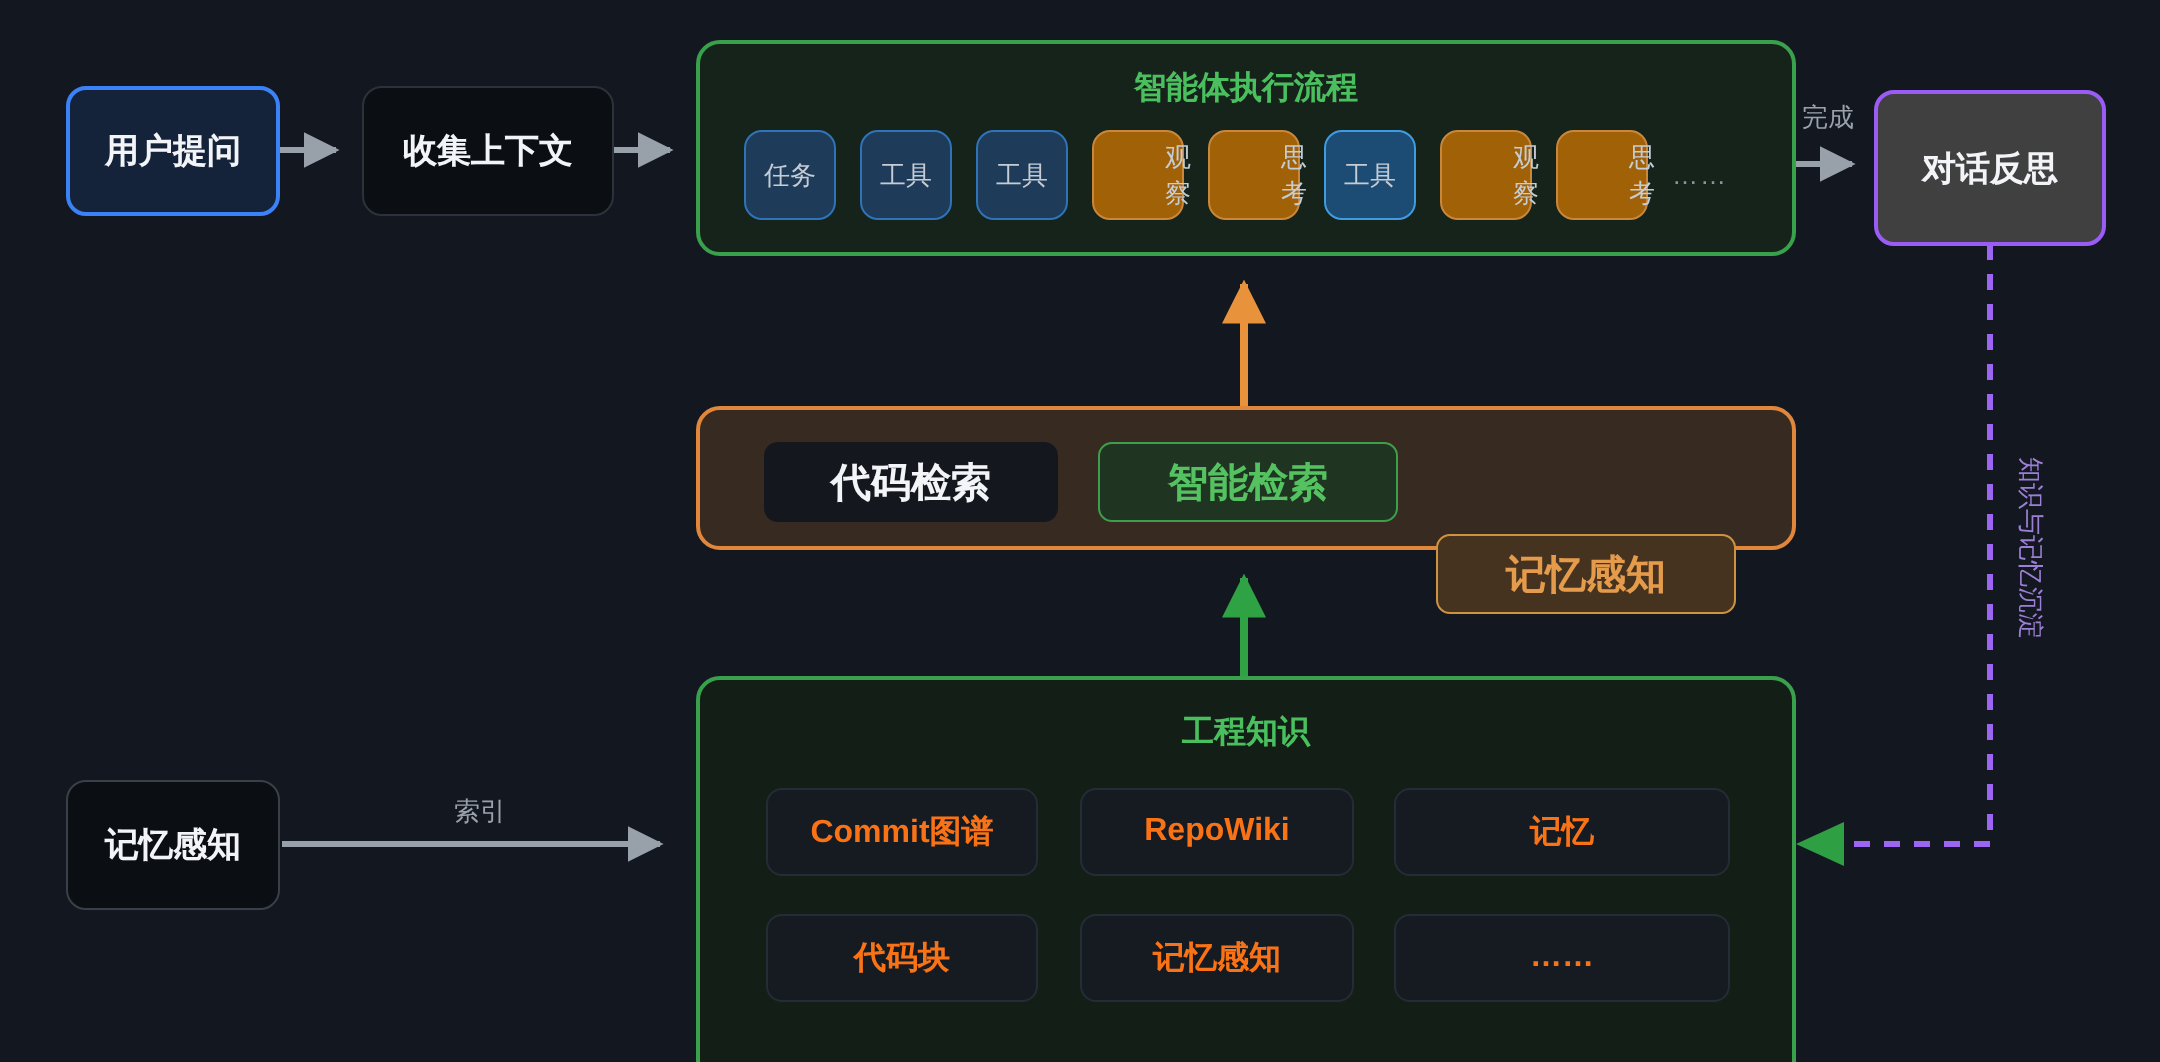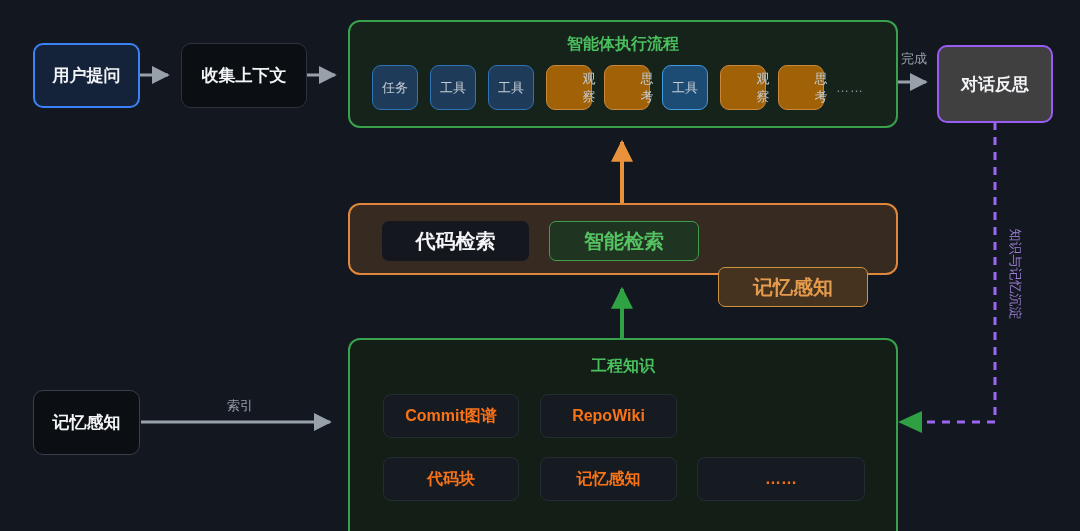--- a/index.html
+++ b/index.html
@@ -164,20 +164,23 @@
   </div>
 
   <div class="container-box knowledge-box">
     <div class="box-title">工程知识</div>
     <div class="kcell kc-r1 kc-c1">
         <span>Commit图谱</span>
       </div>
     <div class="kcell kc-r1 kc-c2">
         <span>RepoWiki</span>
       </div>
+    <div class="kcell kc-r1 kc-c3">
+        <span>记忆</span>
+      </div>
     <div class="kcell kc-r2 kc-c1">
         <span>代码块</span>
       </div>
     <div class="kcell kc-r2 kc-c2">
         <span>记忆感知</span>
       </div>
     <div class="kcell kc-r2 kc-c3">
         <span>……</span>
       </div>
   </div>

